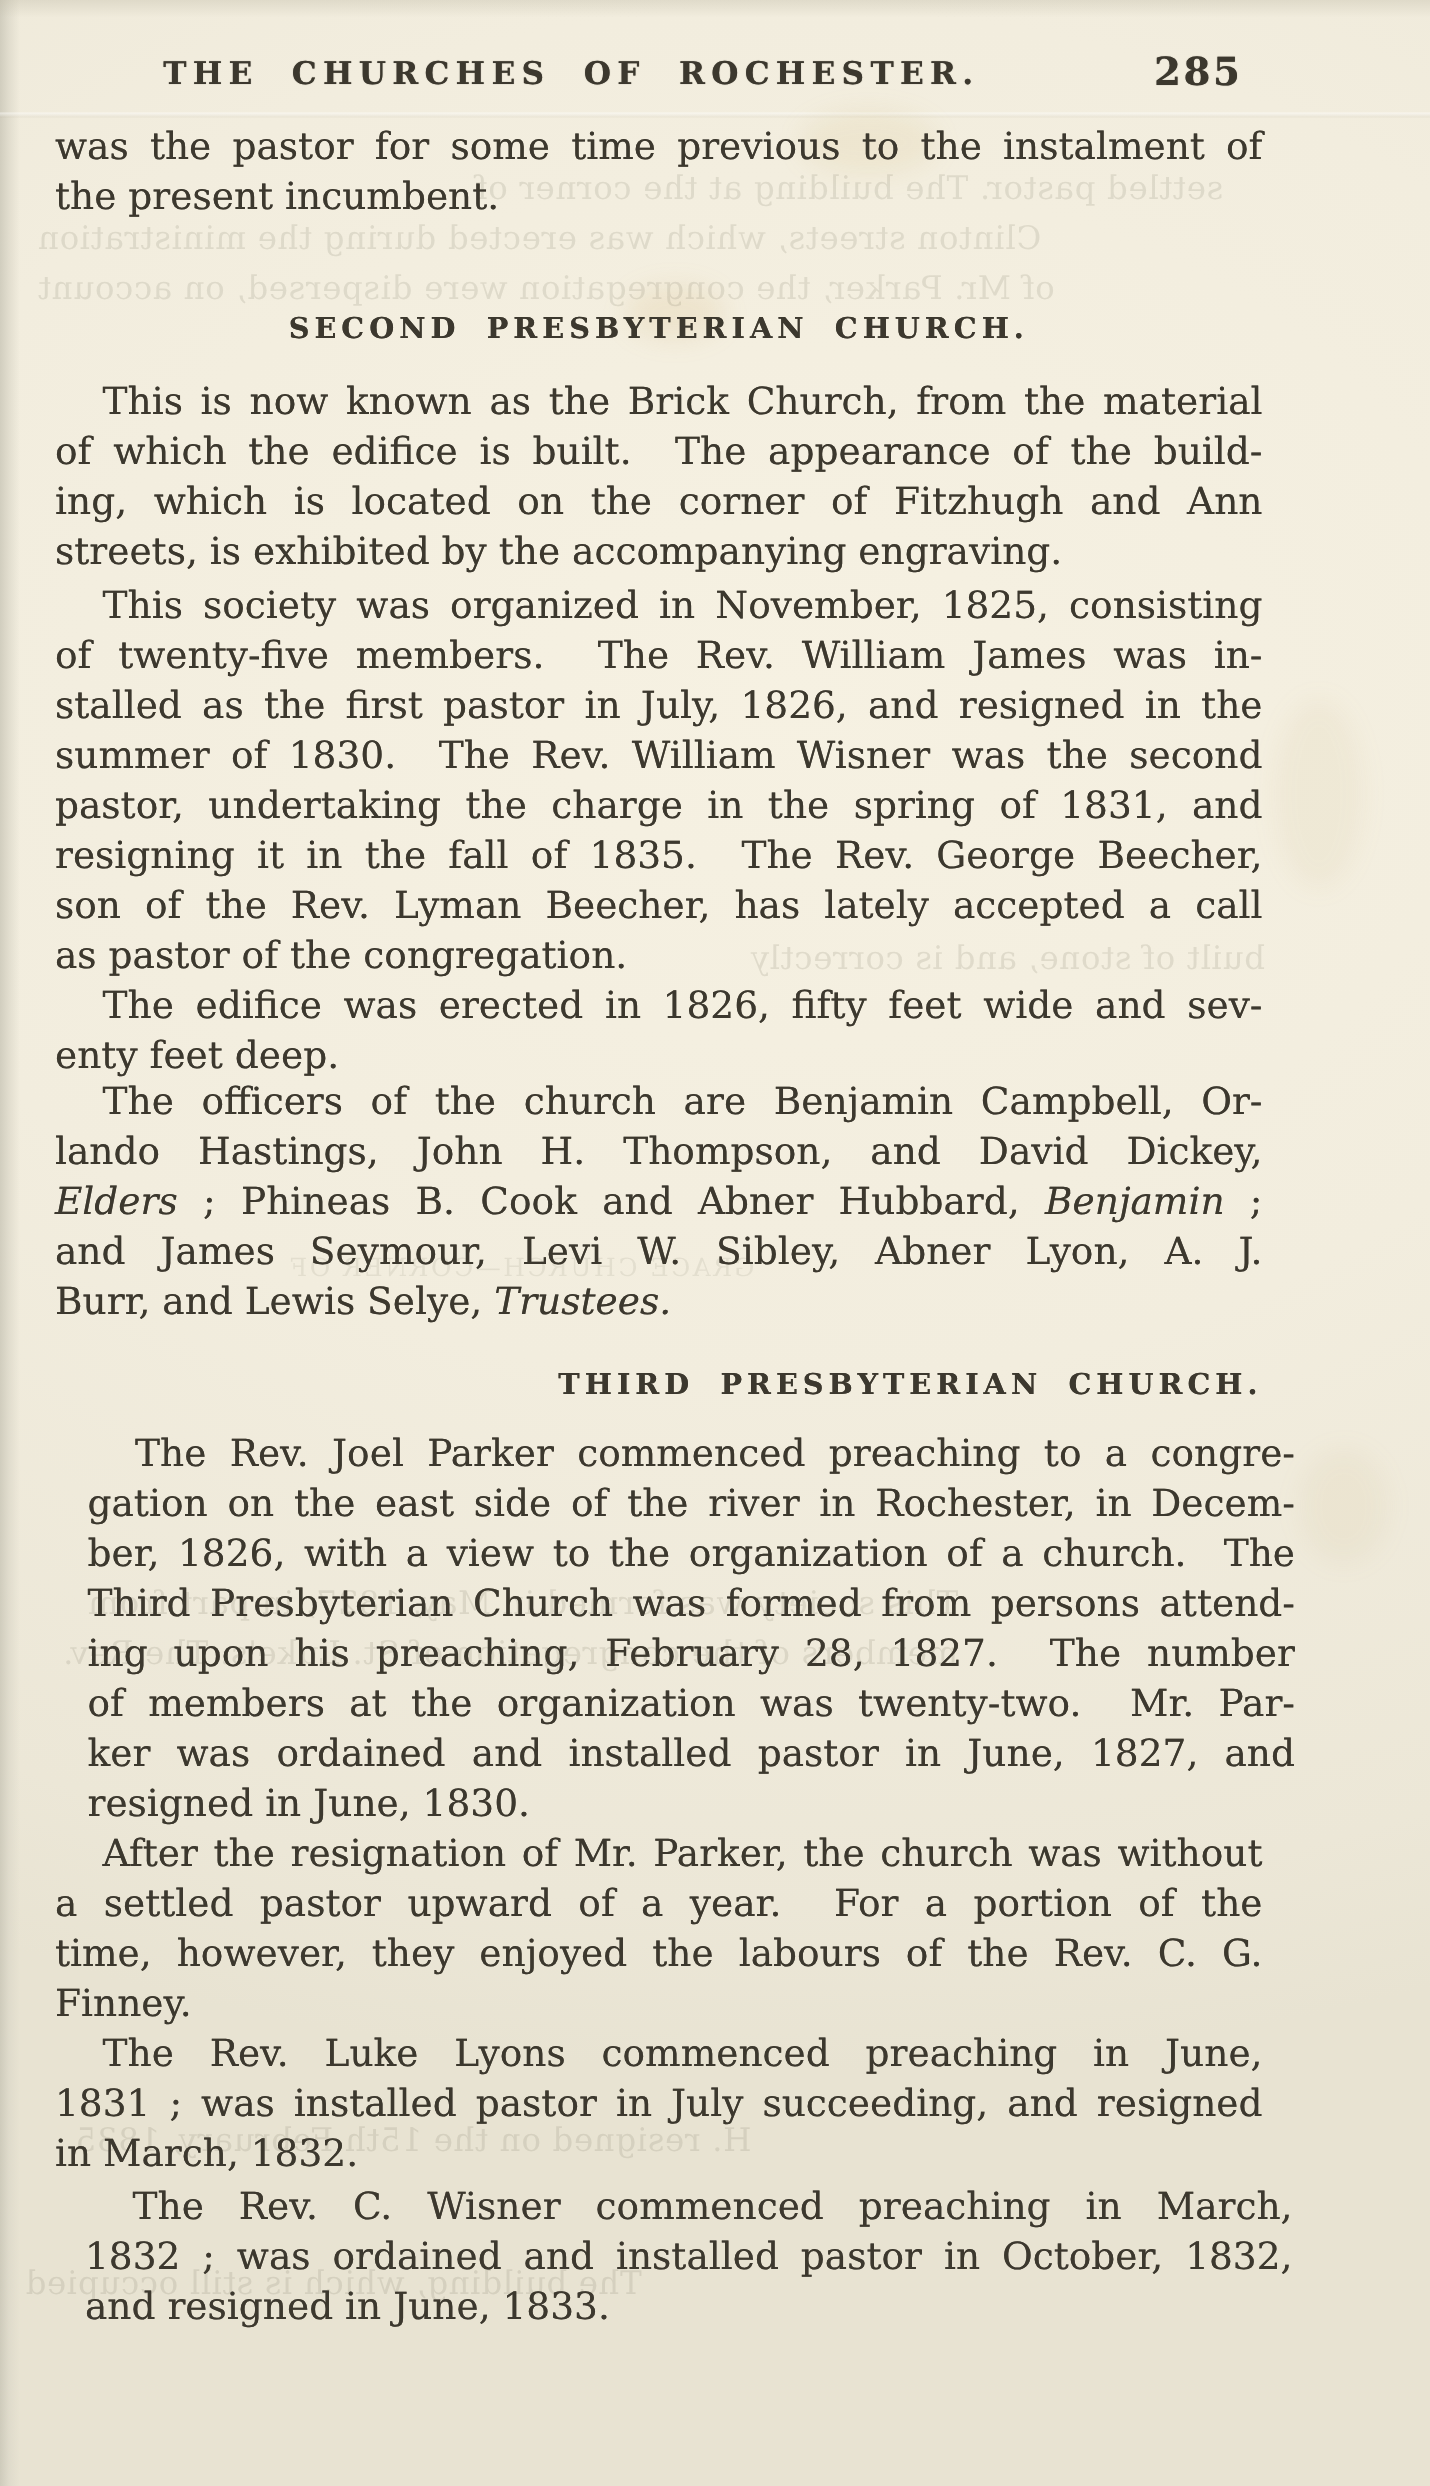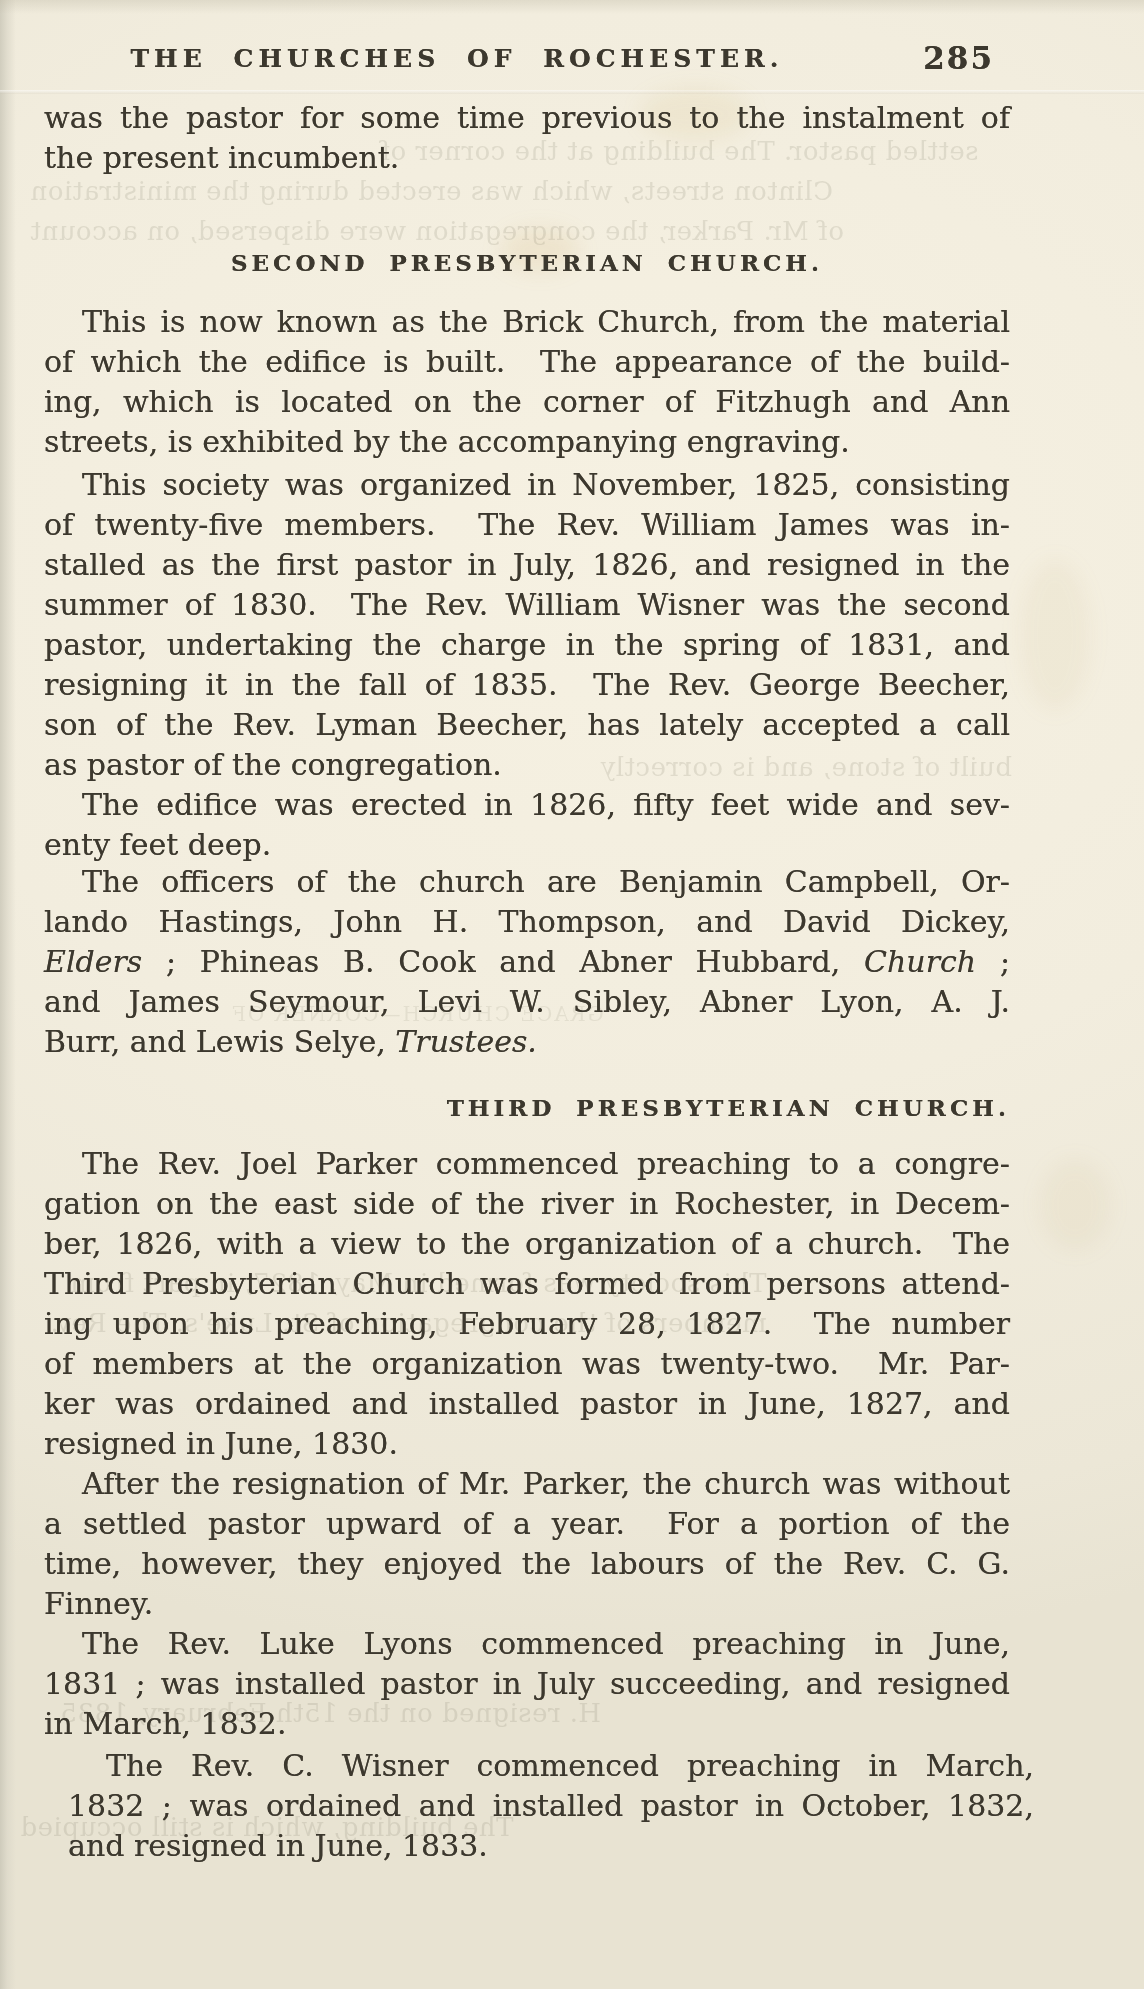--- a/index.html
+++ b/index.html
@@ -56,21 +56,21 @@
   .para{
     position:absolute;left:44px;width:966px;
     font-size:30px;line-height:40px;
     text-shadow:0 0 .5px rgba(60,55,45,.75);
   }
   .p-intro{top:98px;}
   .p-s2a{top:302px;}
   .p-s2b{top:465px;}
   .p-s2c{top:785px;}
   .p-s2d{top:862px;}
-  .p-s3a{top:1144px;}
+  .p-s3a{top:1144px;margin-left:26px;}
   .p-s3b{top:1464px;}
   .p-s3c{top:1624px;}
   .p-s3d{top:1746px;margin-left:24px;}
 
   .line{text-align:justify;text-align-last:justify;}
   .line.last{text-align:justify;text-align-last:left;}
   .line.ind{text-indent:38px;}
   .it{font-style:italic;}
 
   .bt{
@@ -133,21 +133,21 @@
   </div>
 
   <div class="para p-s2c">
     <div class="line ind">The edifice was erected in 1826, fifty feet wide and sev-</div>
     <div class="line last">enty feet deep.</div>
   </div>
 
   <div class="para p-s2d">
     <div class="line ind">The officers of the church are Benjamin Campbell, Or-</div>
     <div class="line">lando Hastings, John H. Thompson, and David Dickey,</div>
-    <div class="line"><span class="it">Elders</span><span> ; Phineas B. Cook and Abner Hubbard, </span><span class="it">Church</span><span> ;</span></div>
+    <div class="line"><span class="it">Elders</span><span> ; Phineas B. Cook and Abner Hubbard, </span><span class="it">Benjamin</span><span> ;</span></div>
     <div class="line">and James Seymour, Levi W. Sibley, Abner Lyon, A. J.</div>
     <div class="line last"><span>Burr, and Lewis Selye, </span><span class="it">Trustees.</span></div>
   </div>
 
   <div class="heading h3">THIRD PRESBYTERIAN CHURCH.</div>
 
   <div class="para p-s3a">
     <div class="line ind">The Rev. Joel Parker commenced preaching to a congre-</div>
     <div class="line">gation on the east side of the river in Rochester, in Decem-</div>
     <div class="line">ber, 1826, with a view to the organization of a church.&nbsp; The</div>

